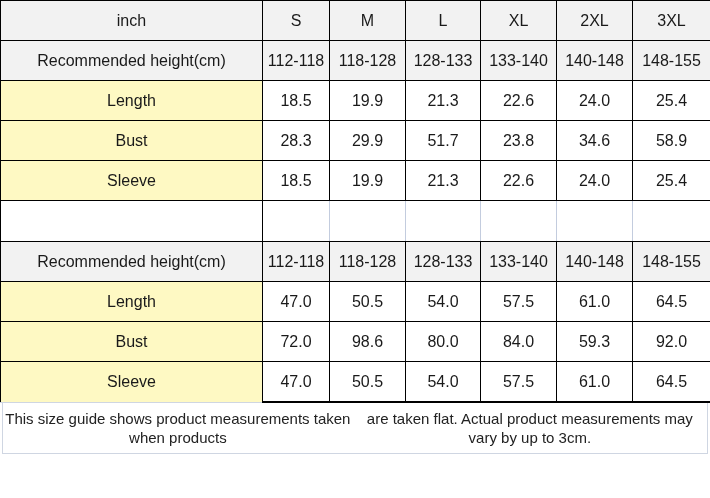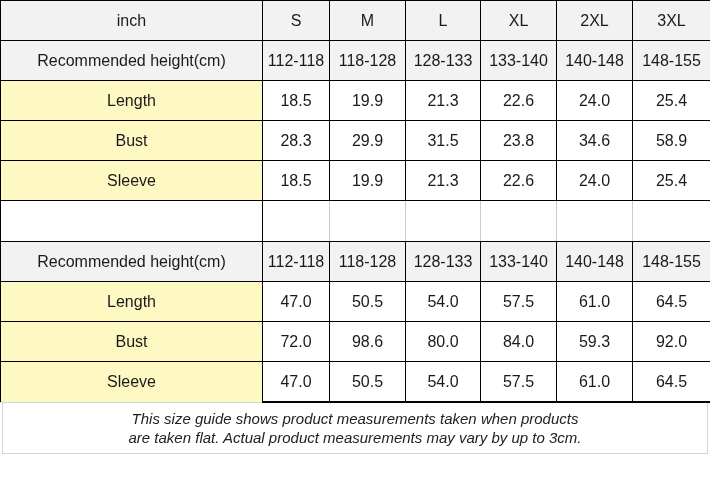--- a/index.html
+++ b/index.html
@@ -43,28 +43,26 @@
   tr.sep td:last-child { border-right: 1px solid #000000; }
   tr.lastrow td { border-bottom: 2px solid #000000; }
   tr.lastrow td.lbl { border-bottom: 1px solid #cfd6e2; }
   .note {
     margin: 0 2px;
     height: 50px;
     border: 1px solid #cfd6e2;
     border-top: none;
     background: #ffffff;
     display: flex;
-    flex-direction: column;
     justify-content: center;
     align-items: center;
     font-size: 15px;
     line-height: 19px;
     color: #222222;
     text-align: center;
-    font-style: italic;
   }
 </style>
 </head>
 <body>
 
 <table class="size-chart">
   <colgroup>
     <col style="width:262px">
       <col style="width:67px">
       <col style="width:76px">
@@ -98,21 +96,21 @@
     <td>19.9</td>
     <td>21.3</td>
     <td>22.6</td>
     <td>24.0</td>
     <td>25.4</td>
   </tr>
   <tr>
     <td class="lbl">Bust</td>
     <td>28.3</td>
     <td>29.9</td>
-    <td>31.5</td>
+    <td>51.7</td>
     <td>23.8</td>
     <td>34.6</td>
     <td>58.9</td>
   </tr>
   <tr>
     <td class="lbl">Sleeve</td>
     <td>18.5</td>
     <td>19.9</td>
     <td>21.3</td>
     <td>22.6</td>

